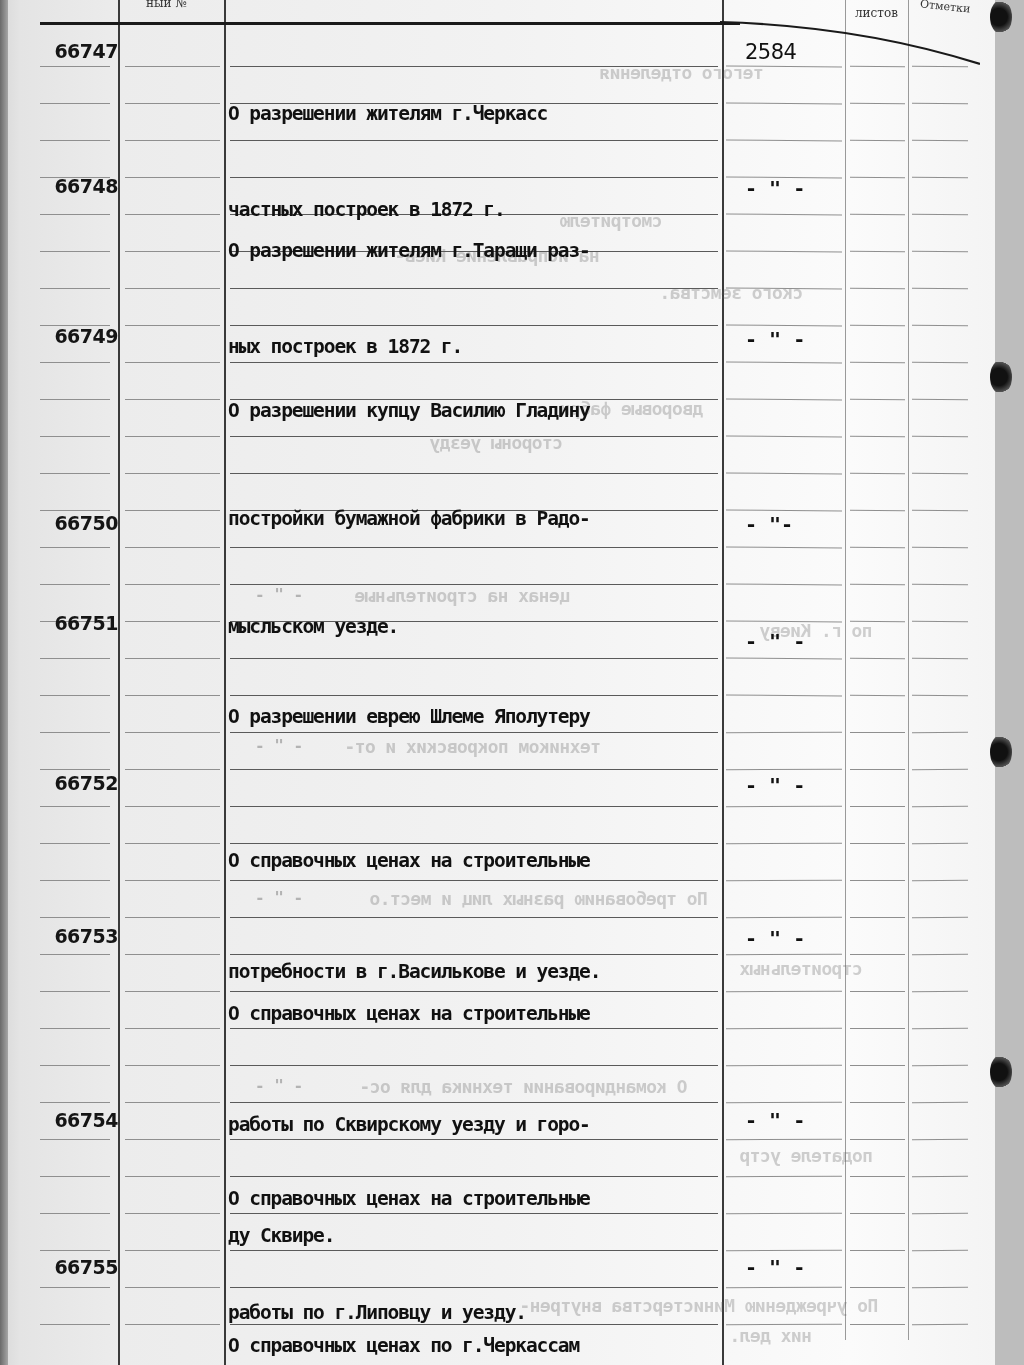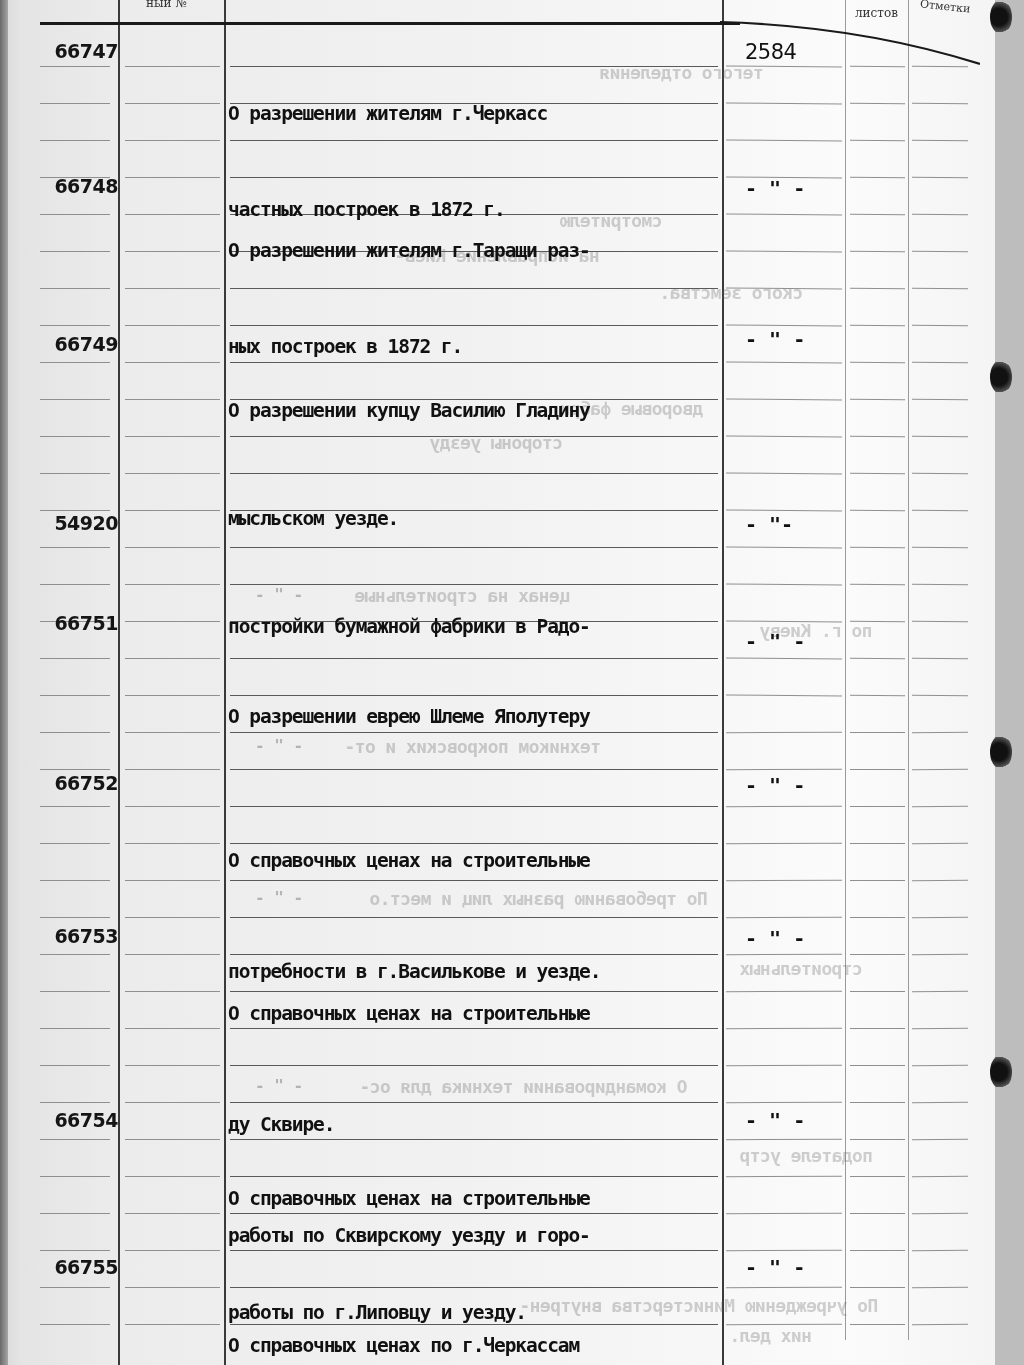--- a/index.html
+++ b/index.html
@@ -321,31 +321,31 @@
   <div>
     <div class="entry-no" style="top:175px;">66748</div>
     <div class="entry-title" style="top:171px;">
       <div>О разрешении жителям г.Таращи раз-</div>
       <div>ных построек в 1872 г.</div>
     </div>
     <div class="entry-date" style="top:176px;">- " -</div>
   </div>
 
   <div>
-    <div class="entry-no" style="top:325px;margin-top:8px;">66749</div>
+    <div class="entry-no" style="top:325px;">66749</div>
     <div class="entry-title" style="top:321px; line-height:36px;">
       <div>О разрешении купцу Василию Гладину</div>
+      <div>постройки бумажной фабрики в Радо-</div>
       <div>мысльском уезде.</div>
-      <div>постройки бумажной фабрики в Радо-</div>
     </div>
     <div class="entry-date" style="top:327px;">- " -</div>
   </div>
 
   <div>
-    <div class="entry-no" style="top:512px;">54920</div>
+    <div class="entry-no" style="top:512px;">66750</div>
     <div class="entry-title" style="top:507px; line-height:37px;">
     </div>
     <div class="entry-date" style="top:512px;">- "-</div>
   </div>
 
   <div>
     <div class="entry-no" style="top:612px;">66751</div>
     <div class="entry-title" style="top:624px; line-height:37px;">
       <div>О разрешении еврею Шлеме Яполутеру</div>
     </div>
@@ -358,22 +358,22 @@
       <div>О справочных ценах на строительные</div>
       <div>потребности в г.Василькове и уезде.</div>
     </div>
     <div class="entry-date" style="top:773px;">- " -</div>
   </div>
 
   <div>
     <div class="entry-no" style="top:925px;">66753</div>
     <div class="entry-title" style="top:921px; line-height:37px;">
       <div>О справочных ценах на строительные</div>
+      <div>работы по Сквирскому уезду и горо-</div>
       <div>ду Сквире.</div>
-      <div>работы по Сквирскому уезду и горо-</div>
     </div>
     <div class="entry-date" style="top:926px;">- " -</div>
   </div>
 
   <div>
     <div class="entry-no" style="top:1109px;">66754</div>
     <div class="entry-title" style="top:1104px; line-height:38px;">
       <div>О справочных ценах на строительные</div>
       <div>работы по г.Липовцу и уезду.</div>
     </div>

